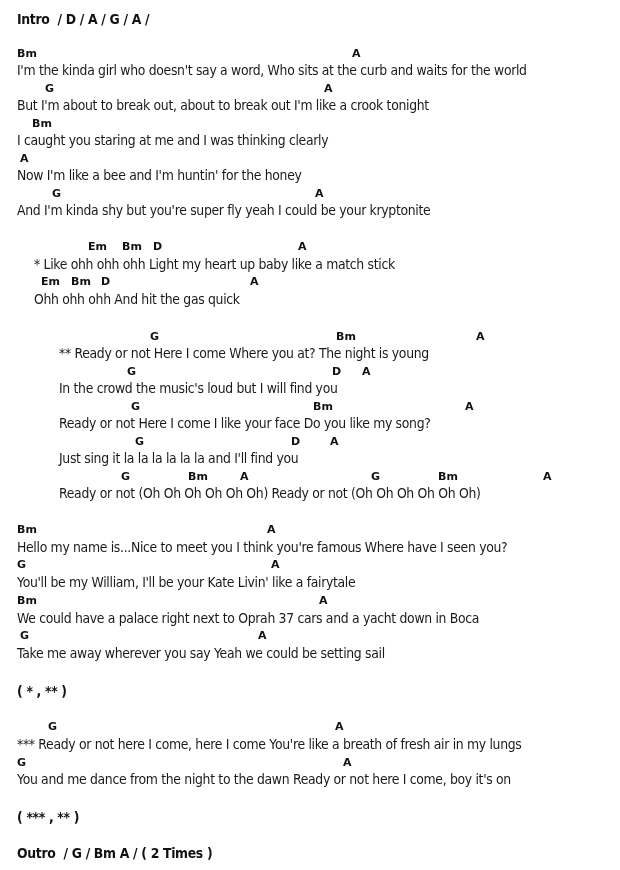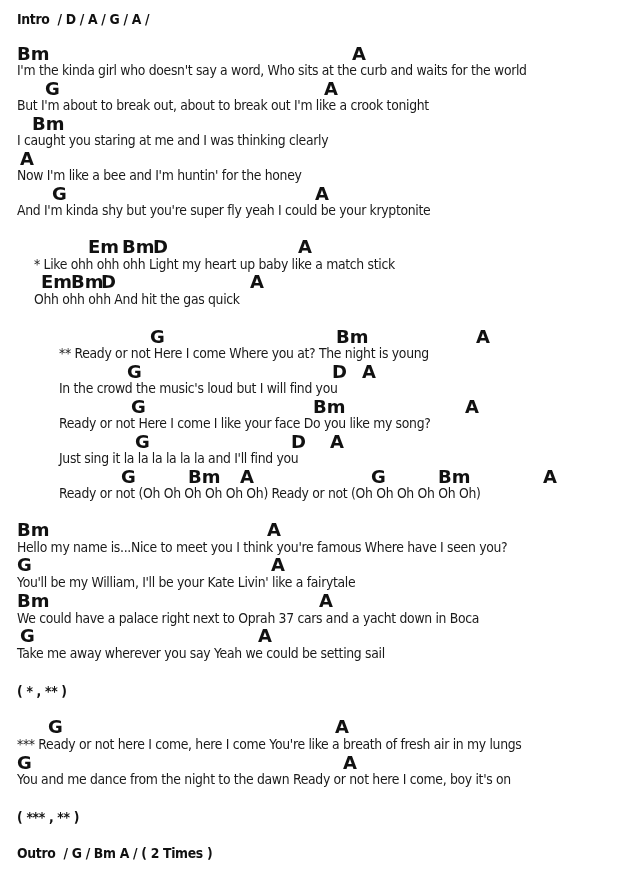--- a/index.html
+++ b/index.html
@@ -3,21 +3,21 @@
   <meta charset="utf-8">
   <style>
     html, body { margin: 0; padding: 0; background: #ffffff; }
     body { width: 620px; height: 870px; position: relative; overflow: hidden;
            font-family: "DejaVu Sans", "Liberation Sans", sans-serif; color: #111111; }
     .sheet { position: absolute; left: 0; top: 0; width: 620px; height: 870px; }
     .line { position: absolute; white-space: pre; font-size: 13.4px; line-height: 16px;
             letter-spacing: -0.35px; transform: scaleX(0.93); transform-origin: left top; }
     .lyric { font-weight: normal; color: #1a1a1a; }
     .bold { font-weight: bold; color: #111111; }
-    .chord { position: absolute; white-space: pre; font-size: 18px; font-weight: bold;
+    .chord { position: absolute; white-space: pre; font-size: 11px; font-weight: bold;
              line-height: 14px; color: #111111; }
   </style>
 </head>
 <body>
 
 <div class="sheet">
 
   <div class="line bold" style="left:17px; top:12px;">Intro  / D / A / G / A /</div>
 
   <div>

